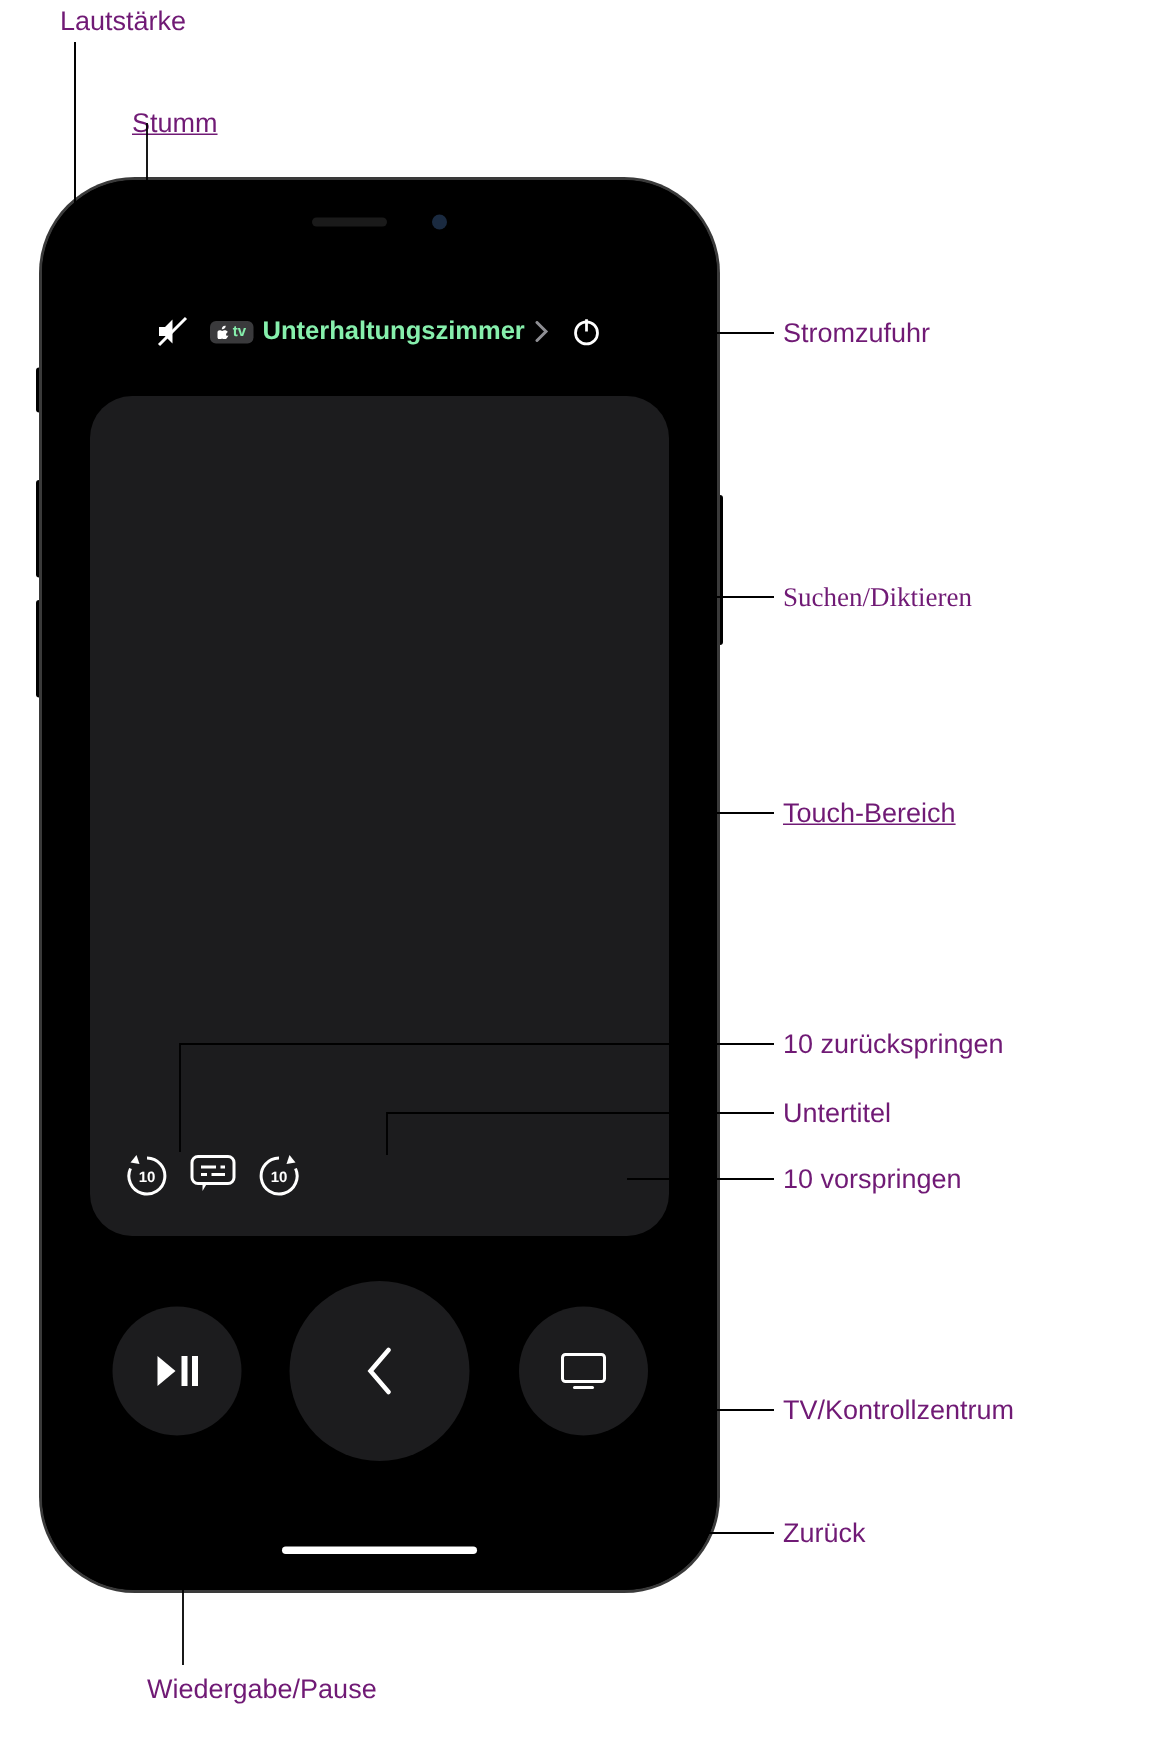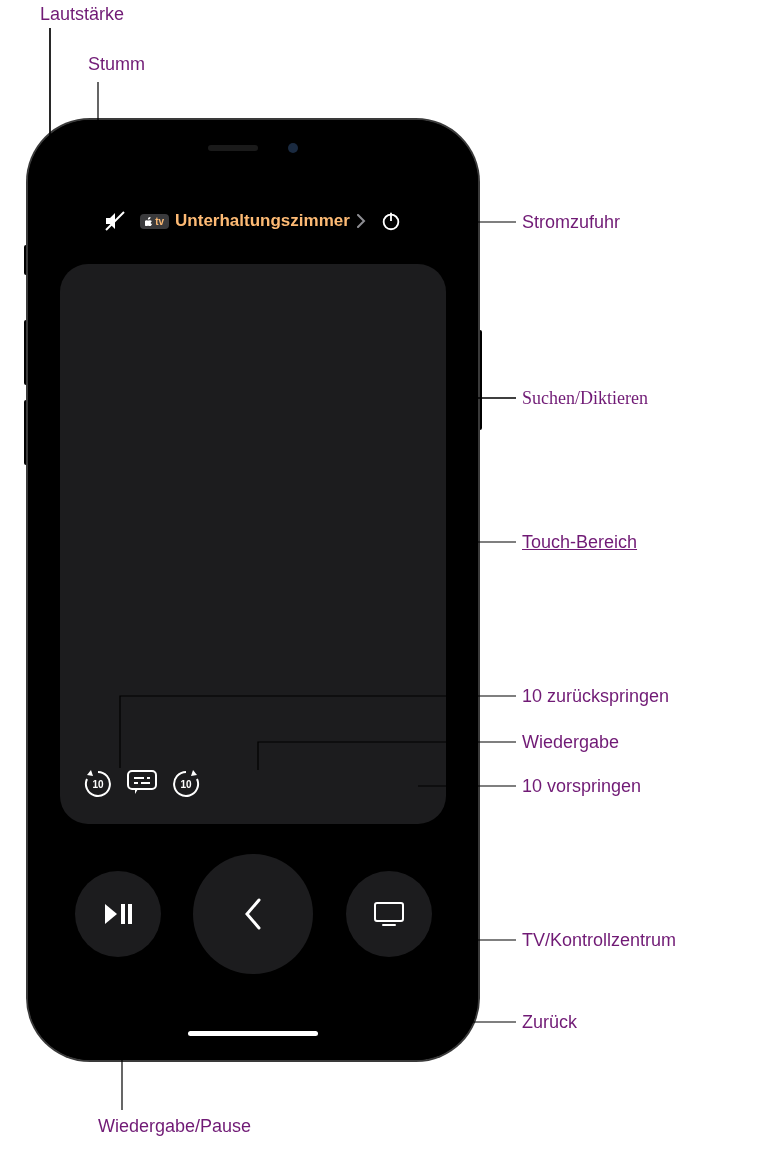--- a/index.html
+++ b/index.html
@@ -68,21 +68,21 @@
     color:#fff;
   }
   .mute-btn, .power-btn {
     width:34px; height:34px;
     display:flex; align-items:center; justify-content:center;
     color:#fff;
   }
   .device-select {
     display:flex; align-items:center; gap:6px;
     font-size:17px; font-weight:600;
-    color:#fdba74;
+    color:#86efac;
   }
   .atv-badge {
     font-size:10px; background:#3a3a3c;
     padding:2px 5px; border-radius:4px;
     display:flex; align-items:center; gap:2px;
     font-weight:700;
   }
 
   
   .touch-panel {
@@ -244,21 +244,21 @@
     <div class="home-indicator"></div>
   </div>
 </div>
 
 <div class="callout" style="left:40px; top:4px;">Lautstärke</div>
 <svg class="lead" style="left:0; top:0;" width="782" height="1168">
   <path d="M50 28 V 495 H 31"></path>
   <path d="M50 28 V 320 H 31"></path>
 </svg>
 
-<div class="callout" style="left:88px; top:54px;">Stumm</div>
+<div class="callout" style="left:88px; top:72px;text-decoration:underline;">Stumm</div>
 <svg class="lead" style="left:0; top:0;" width="782" height="1168">
     <path d="M98 82 V 198 H 112"></path>
   </svg>
 
 <div class="callout" style="left:522px; top:212px;">Stromzufuhr</div>
 <svg class="lead" style="left:0; top:0;" width="782" height="1168">
     <path d="M516 222 H 420"></path>
   </svg>
 
 <div class="callout" style="left:522px; top:388px;font-family:Liberation Serif, serif;">Suchen/Diktieren</div>
@@ -270,21 +270,21 @@
 <div class="callout" style="left:522px; top:532px;text-decoration:underline;">Touch-Bereich</div>
 <svg class="lead" style="left:0; top:0;" width="782" height="1168">
     <path d="M516 542 H 448"></path>
   </svg>
 
 <div class="callout" style="left:522px; top:686px;">10 zurückspringen</div>
 <svg class="lead" style="left:0; top:0;" width="782" height="1168">
     <path d="M516 696 H 120 V 768"></path>
   </svg>
 
-<div class="callout" style="left:522px; top:732px;">Wiedergabe</div>
+<div class="callout" style="left:522px; top:732px;">Untertitel</div>
 <svg class="lead" style="left:0; top:0;" width="782" height="1168">
     <path d="M516 742 H 258 V 770"></path>
   </svg>
 
 <div class="callout" style="left:522px; top:776px;">10 vorspringen</div>
 <svg class="lead" style="left:0; top:0;" width="782" height="1168">
     <path d="M516 786 H 418"></path>
   </svg>
 
 <div class="callout" style="left:522px; top:930px;">TV/Kontrollzentrum</div>

